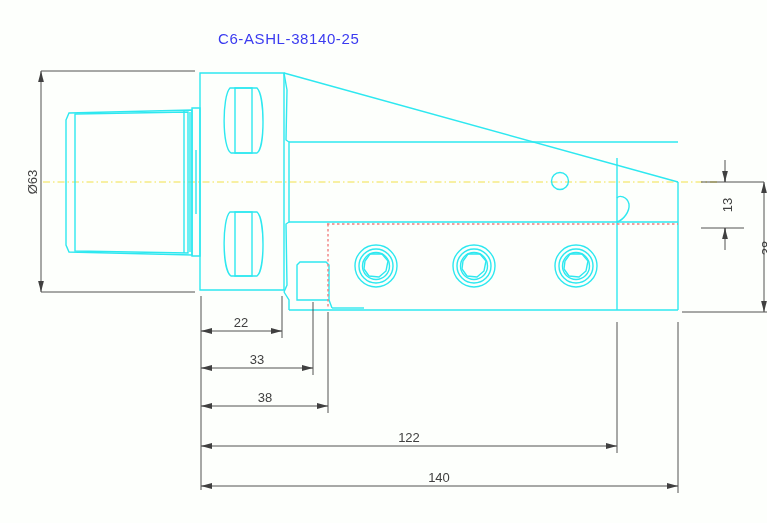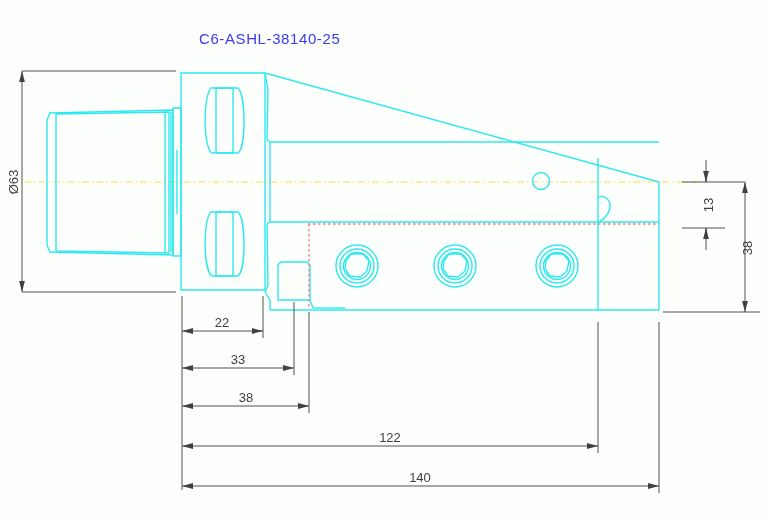--- a/index.html
+++ b/index.html
@@ -1,21 +1,21 @@
 <!DOCTYPE html>
 <html><head>
 <meta charset="utf-8">
 <style>
   html,body{margin:0;padding:0;background:#fdfffc;}
   body{
     width:767px;height:523px;overflow:hidden;
     font-family:"Liberation Sans", sans-serif;
     position:relative;
   }
-  #cad-root{position:absolute;left:0;top:0;width:708px;height:523px;}
+  #cad-root{position:absolute;left:0;top:0;width:708px;height:523px;padding-left:19px;}
   svg{display:block;}
   .dimtext{
     font-family:"Liberation Sans", sans-serif;
     font-size:13px;
     fill:#404040;
   }
   .titletext{
     font-family:"Liberation Sans", sans-serif;
     font-size:15px;
     letter-spacing:0.6px;

